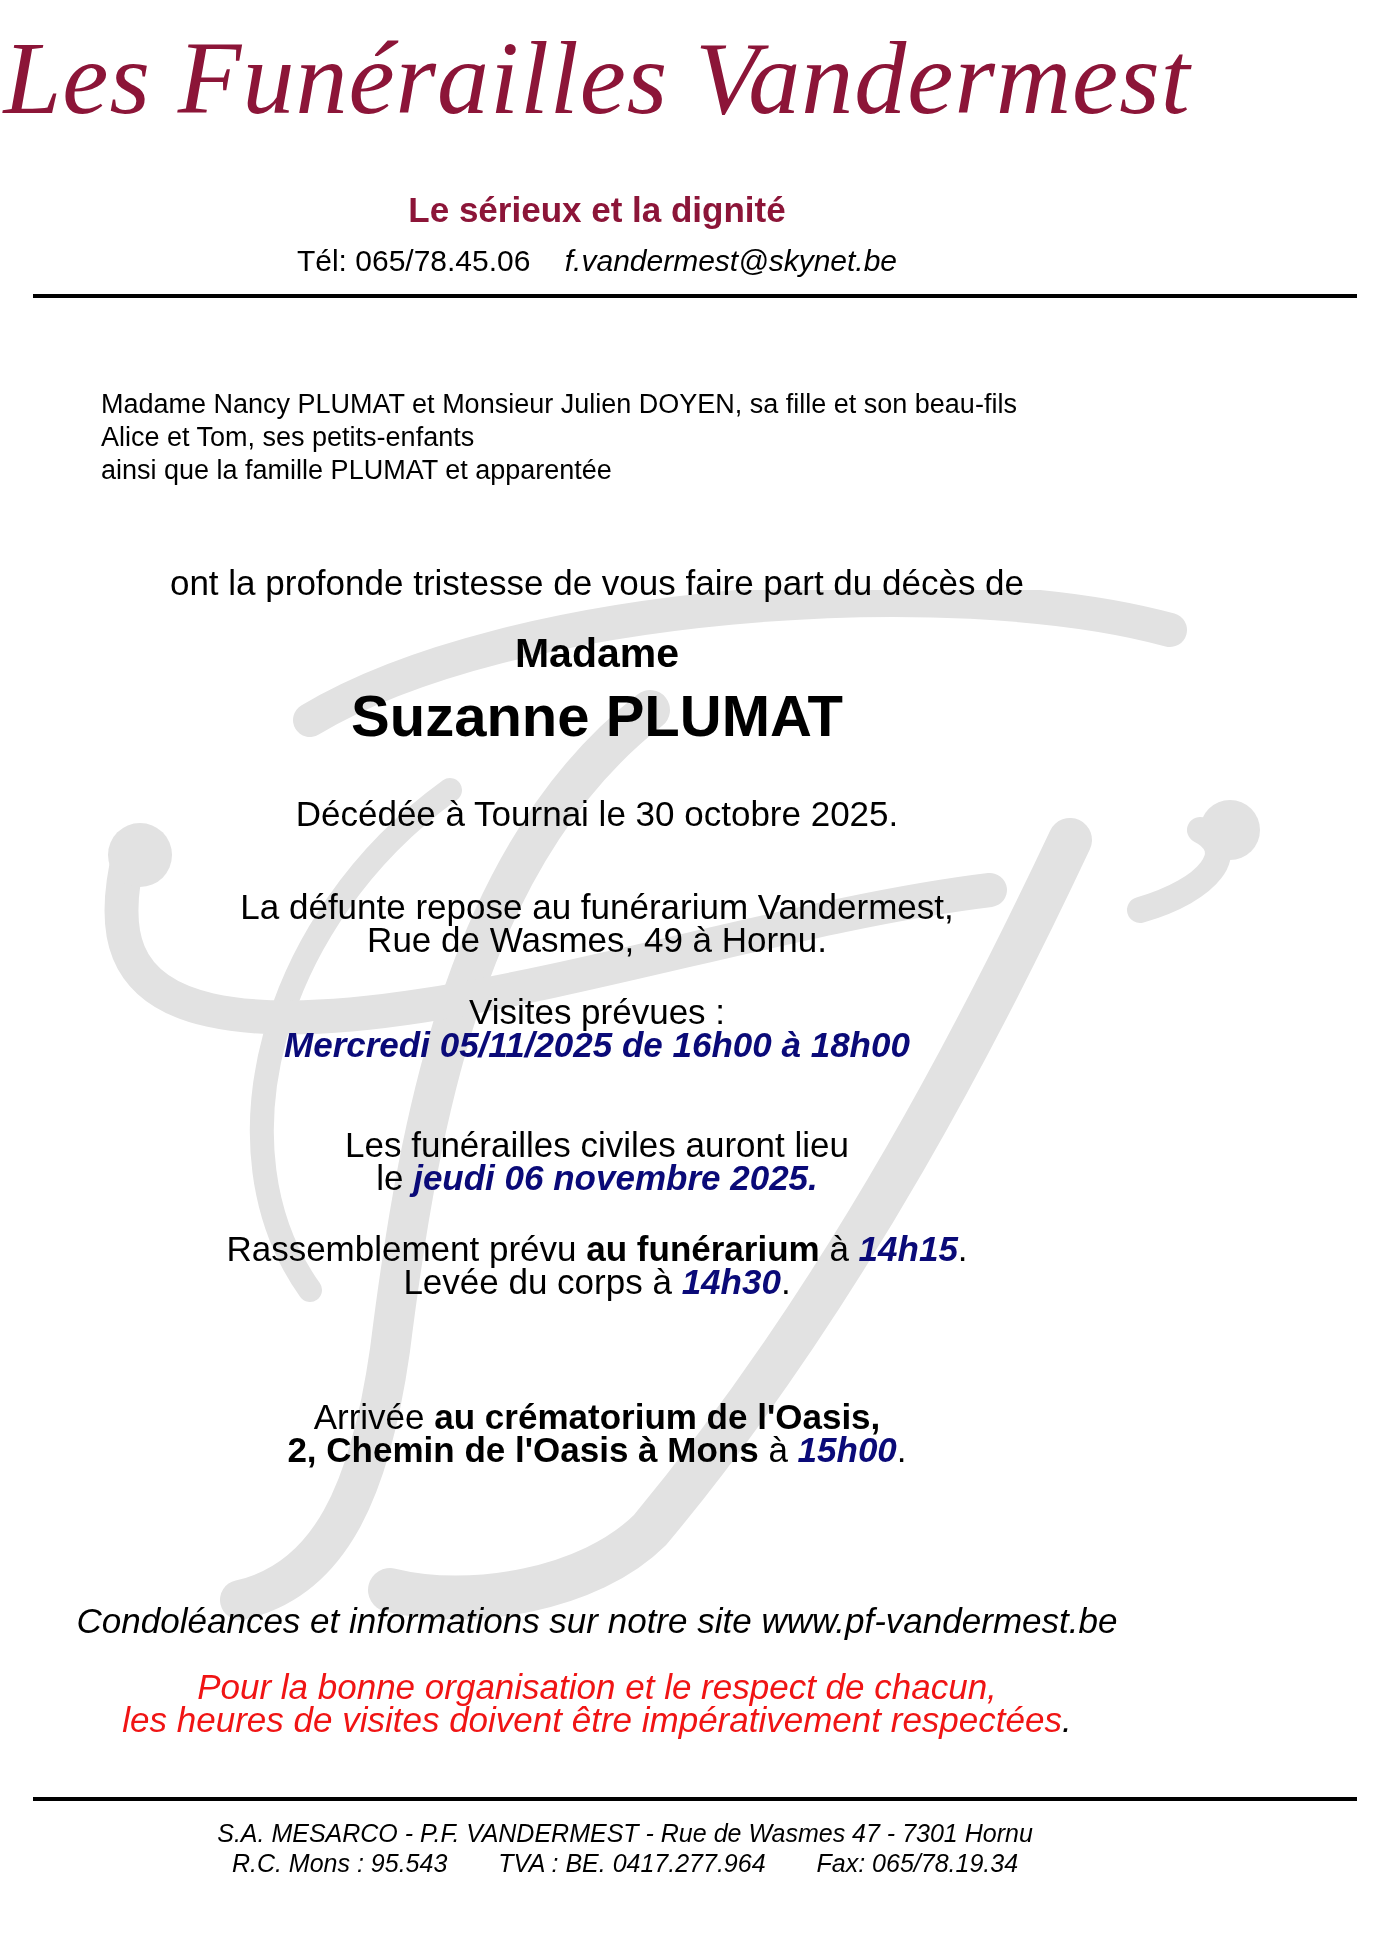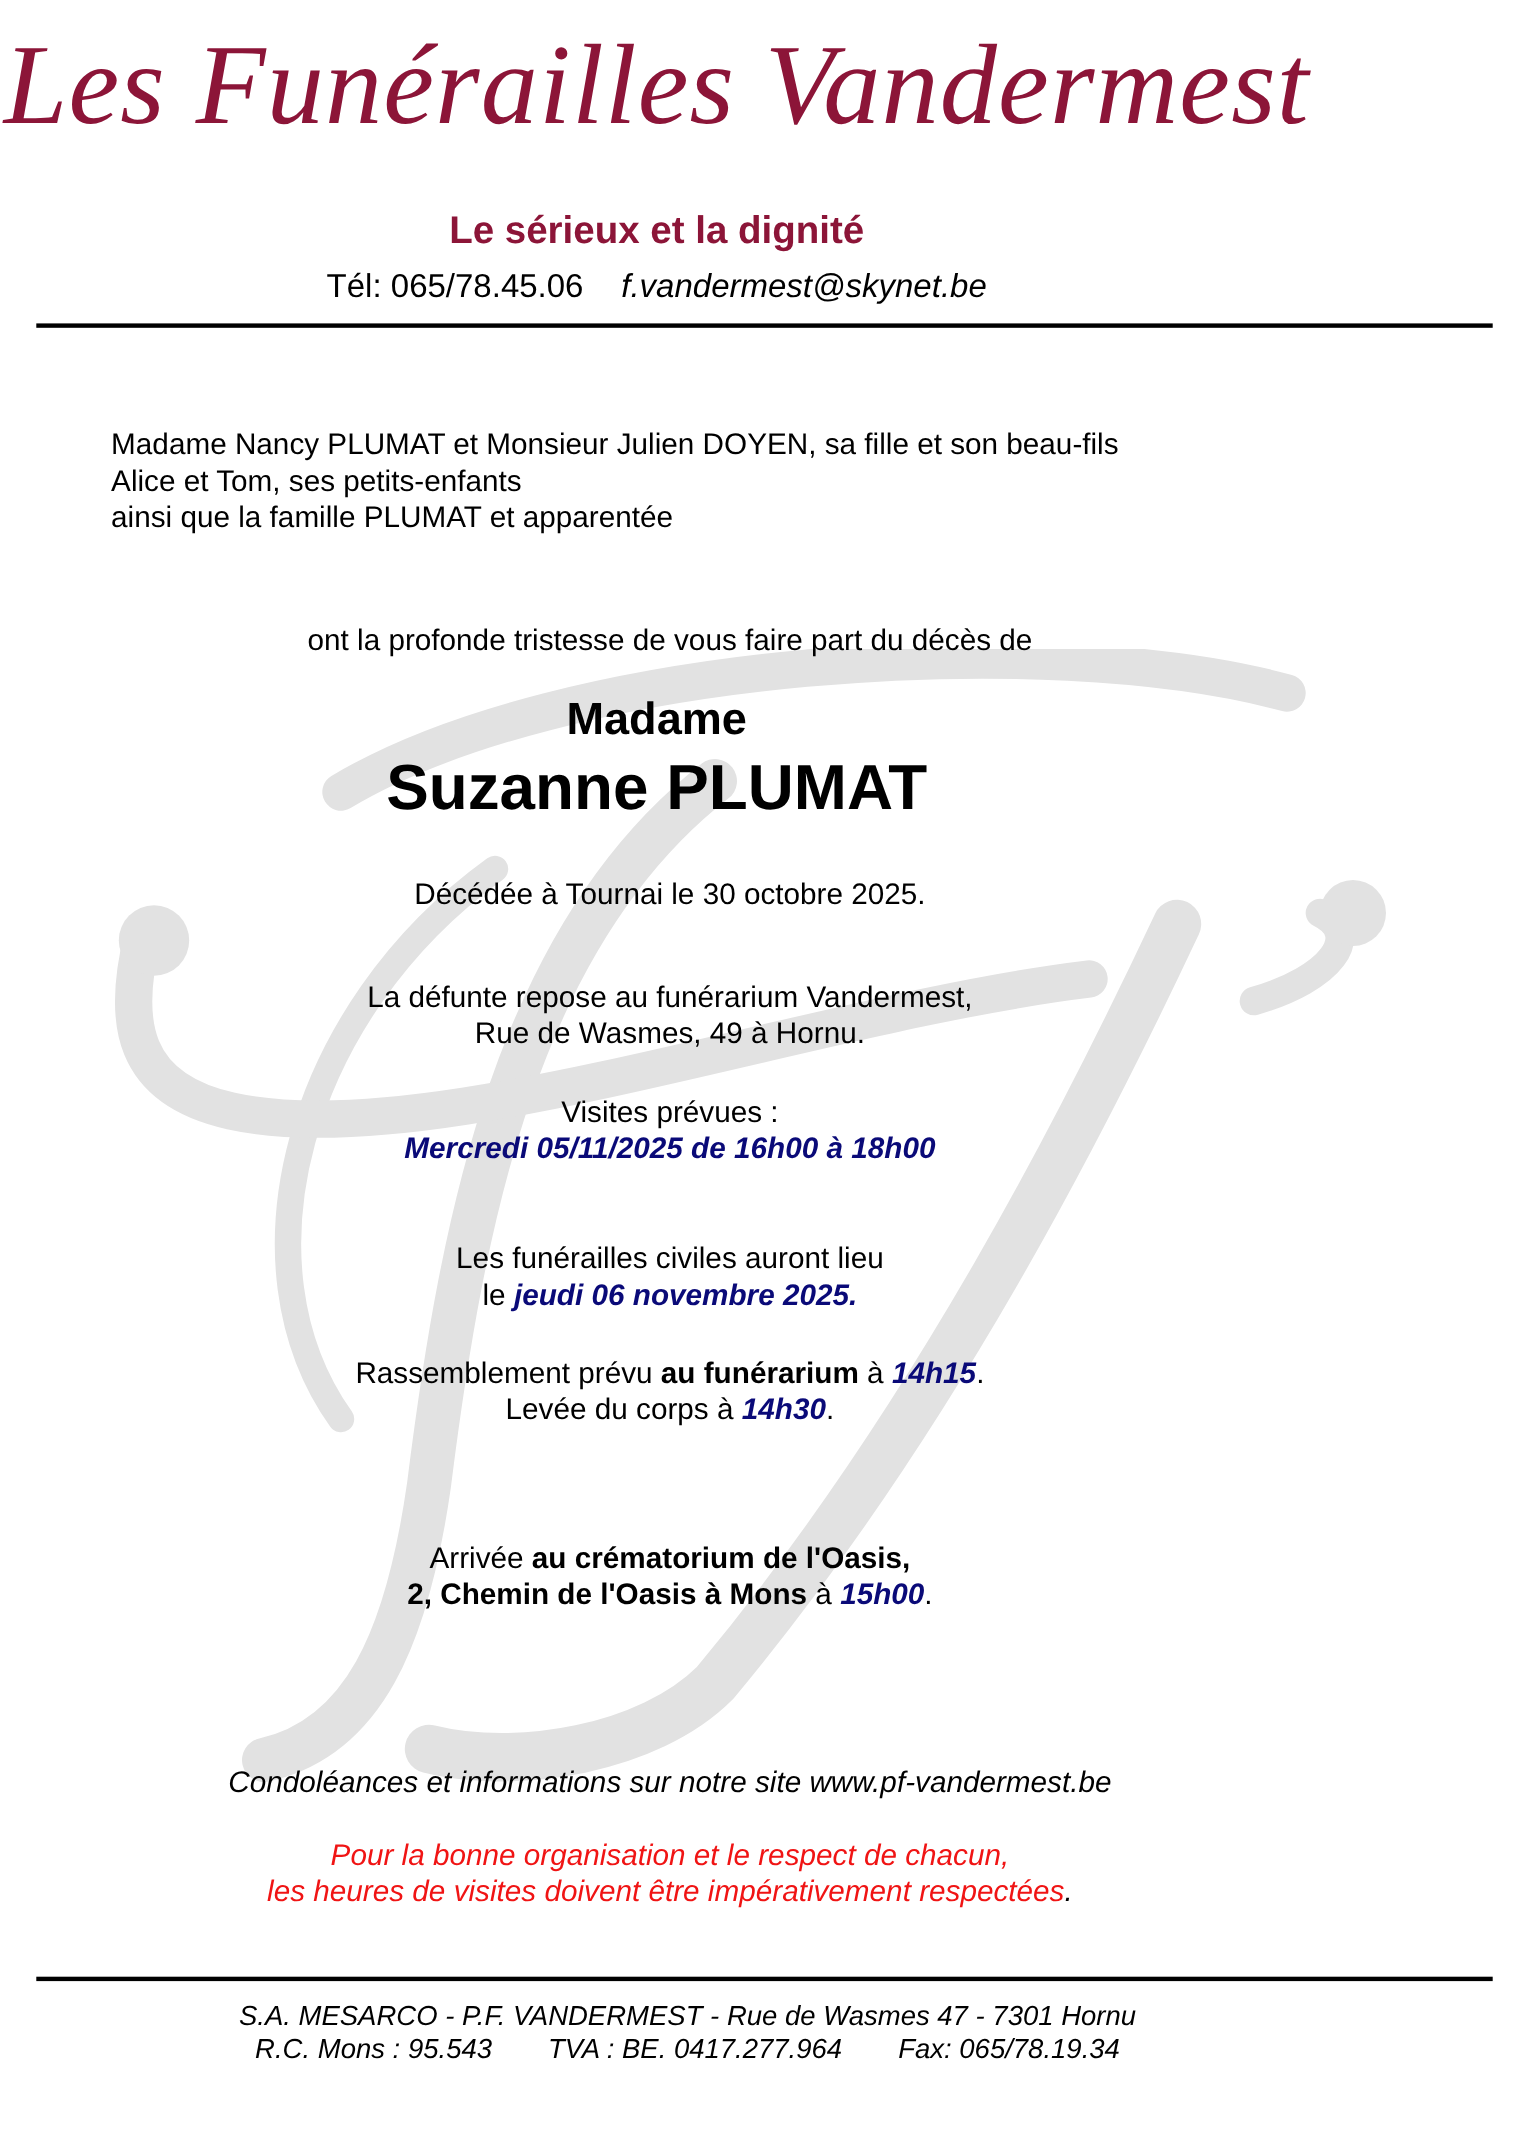--- a/index.html
+++ b/index.html
@@ -8,21 +8,21 @@
   .abs { position: absolute; left: 0; width: 1194px; text-align: center; }
   .logo { top: 18px; height: 120px; font-family: "Liberation Serif", serif; font-style: italic;
           font-size: 104px; color: #8c1538; letter-spacing: 1px; line-height: 120px; }
   .tagline { top: 190px; font-weight: bold; font-size: 35px; color: #8c1538; }
   .contact { top: 244px; font-size: 30px; }
   .contact span + span { margin-left: 26px; font-style: italic; }
   .rule { position: absolute; left: 33px; width: 1324px; height: 4px; background: #000; }
   .watermark { position: absolute; left: 90px; top: 590px; width: 1200px; height: 1030px; z-index: 0; }
   .content { position: absolute; left: 0; top: 0; width: 1378px; z-index: 1; }
   .family { position: absolute; left: 101px; top: 388px; font-size: 27px; line-height: 33px; text-align: left; }
-  .p { font-size: 27px; line-height: 33px; padding-left: 12px; }
+  .p { font-size: 35px; line-height: 33px; }
   .title1 { top: 630px; font-weight: bold; font-size: 41px; }
   .title2 { top: 682px; font-weight: bold; font-size: 58px; }
   .blue { color: #0a0a78; font-weight: bold; font-style: italic; }
   .bold { font-weight: bold; }
   .italic { font-style: italic; }
   .red { color: #f01414; font-style: italic; }
   .footer { font-style: italic; font-size: 25px; line-height: 30px; padding-left: 28px; }
   .gap { display: inline-block; width: 44px; }
 </style>
 </head>

